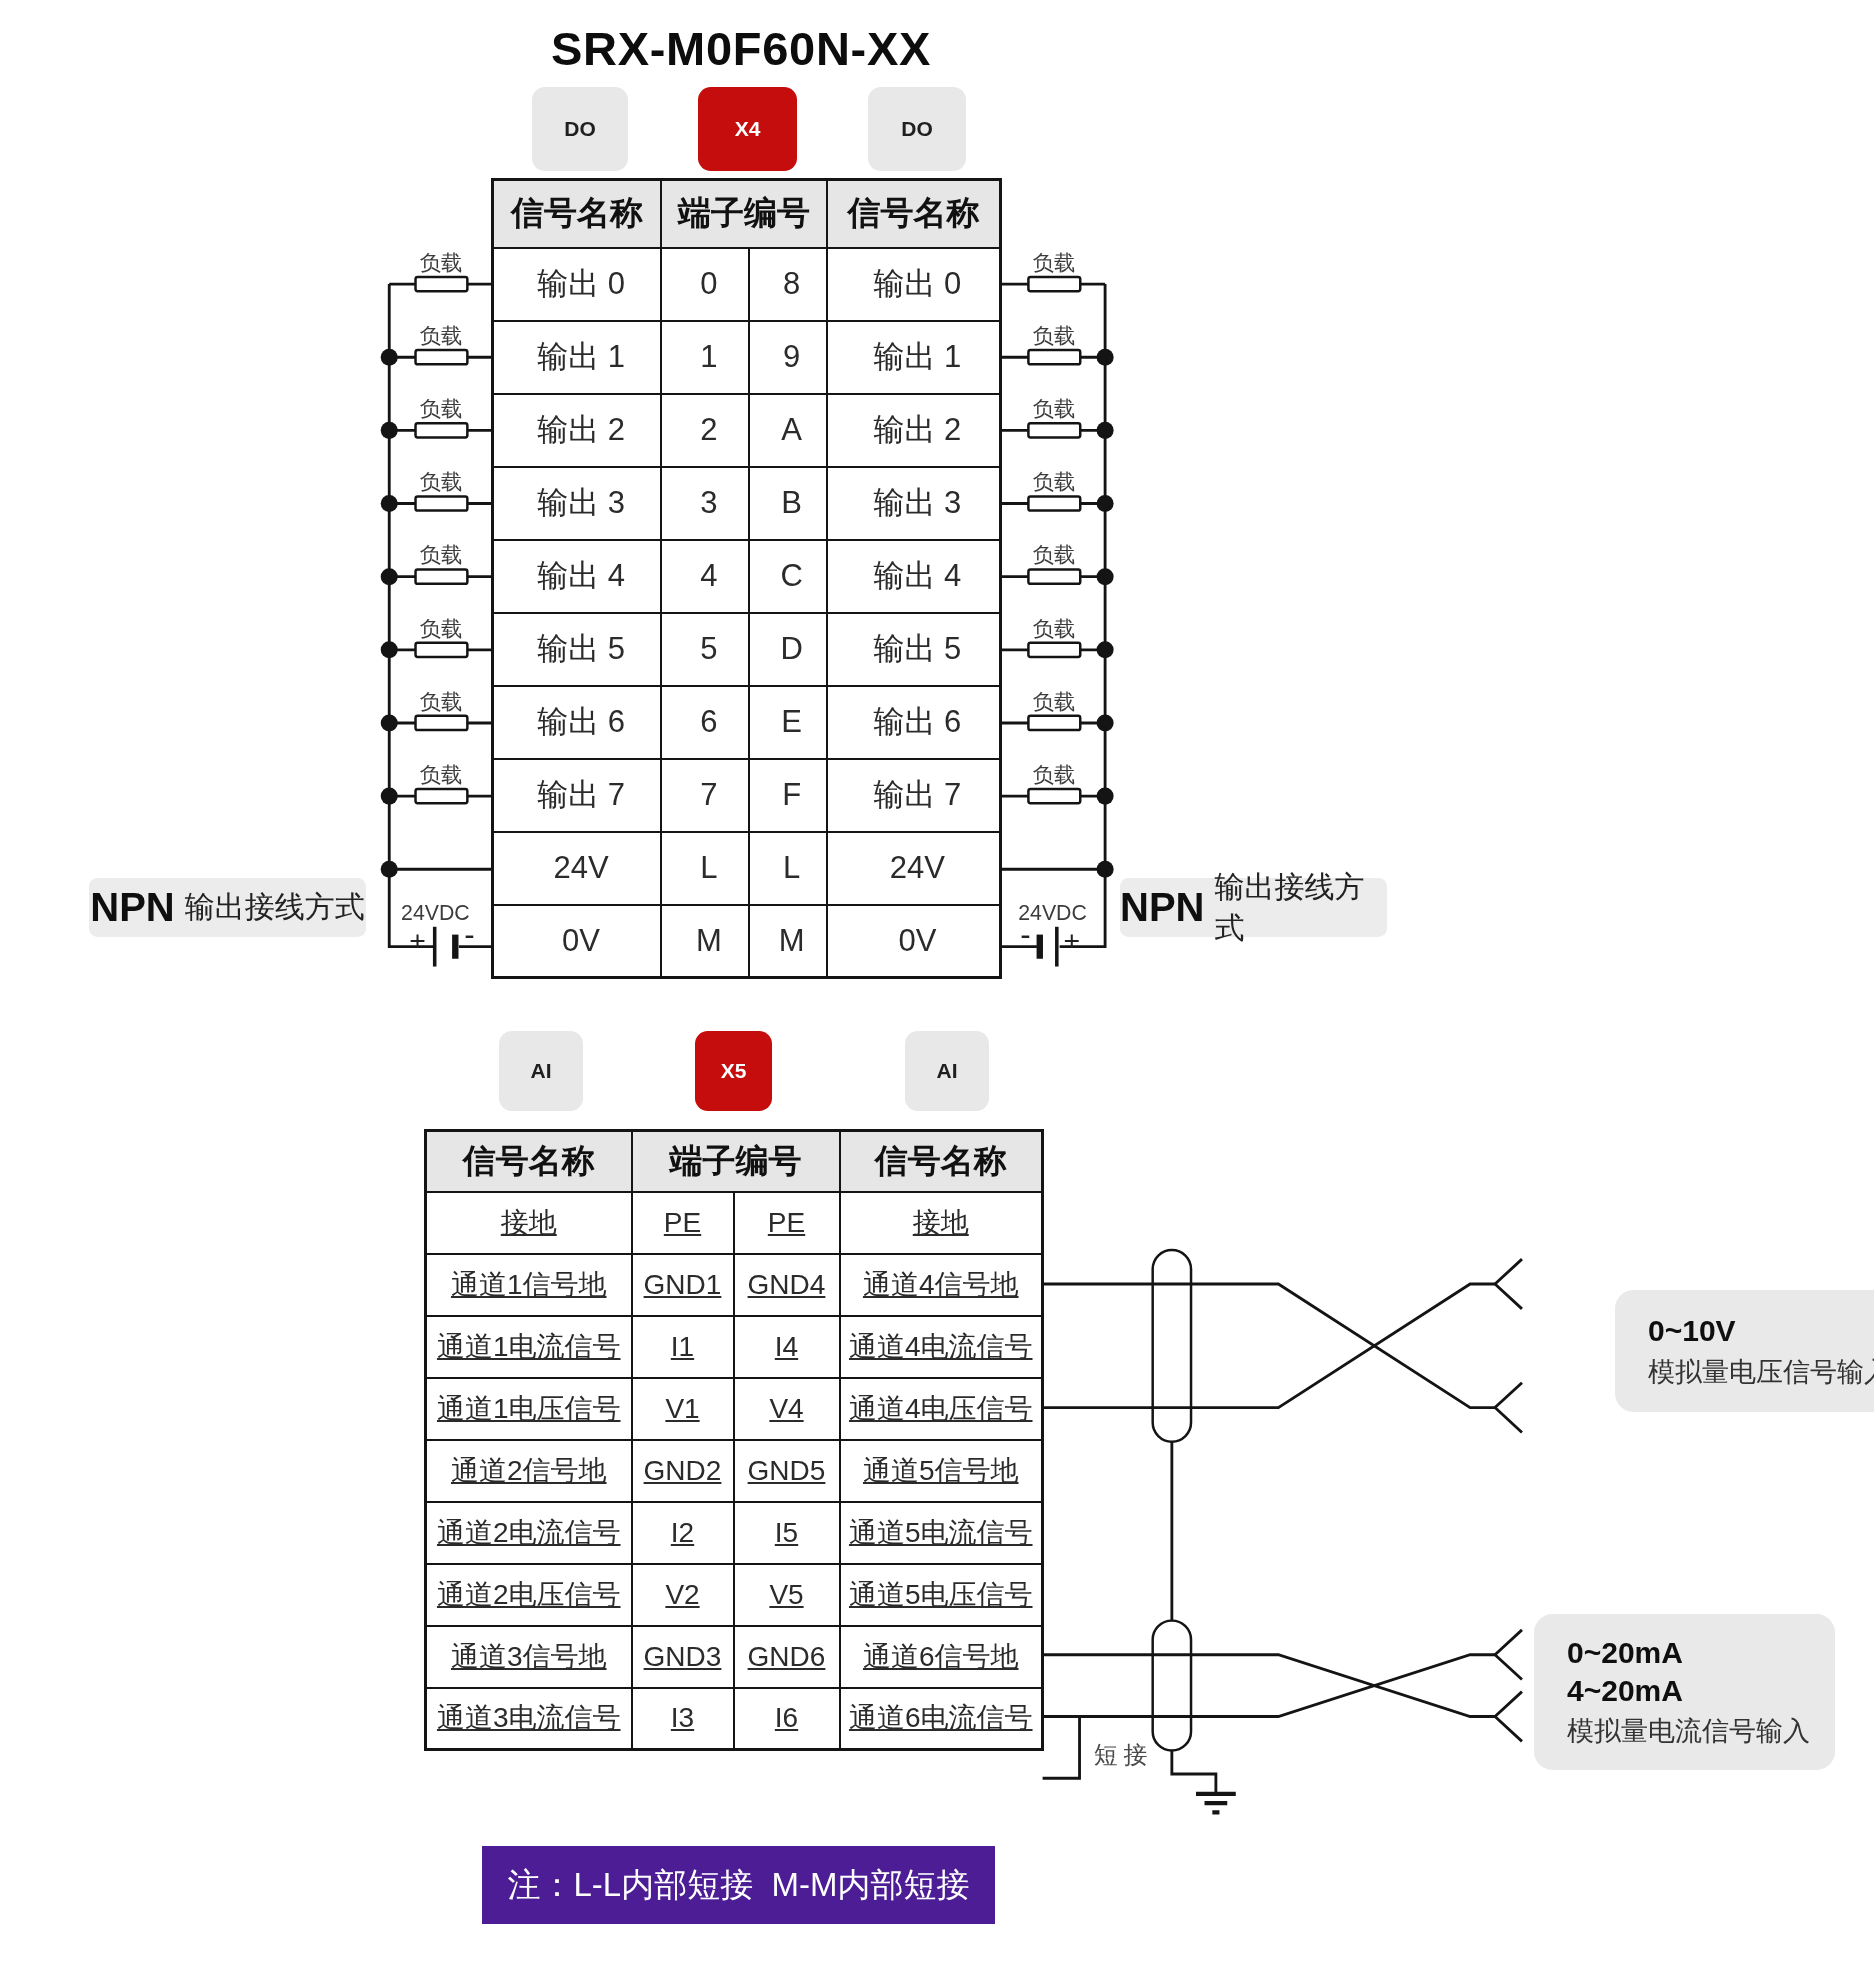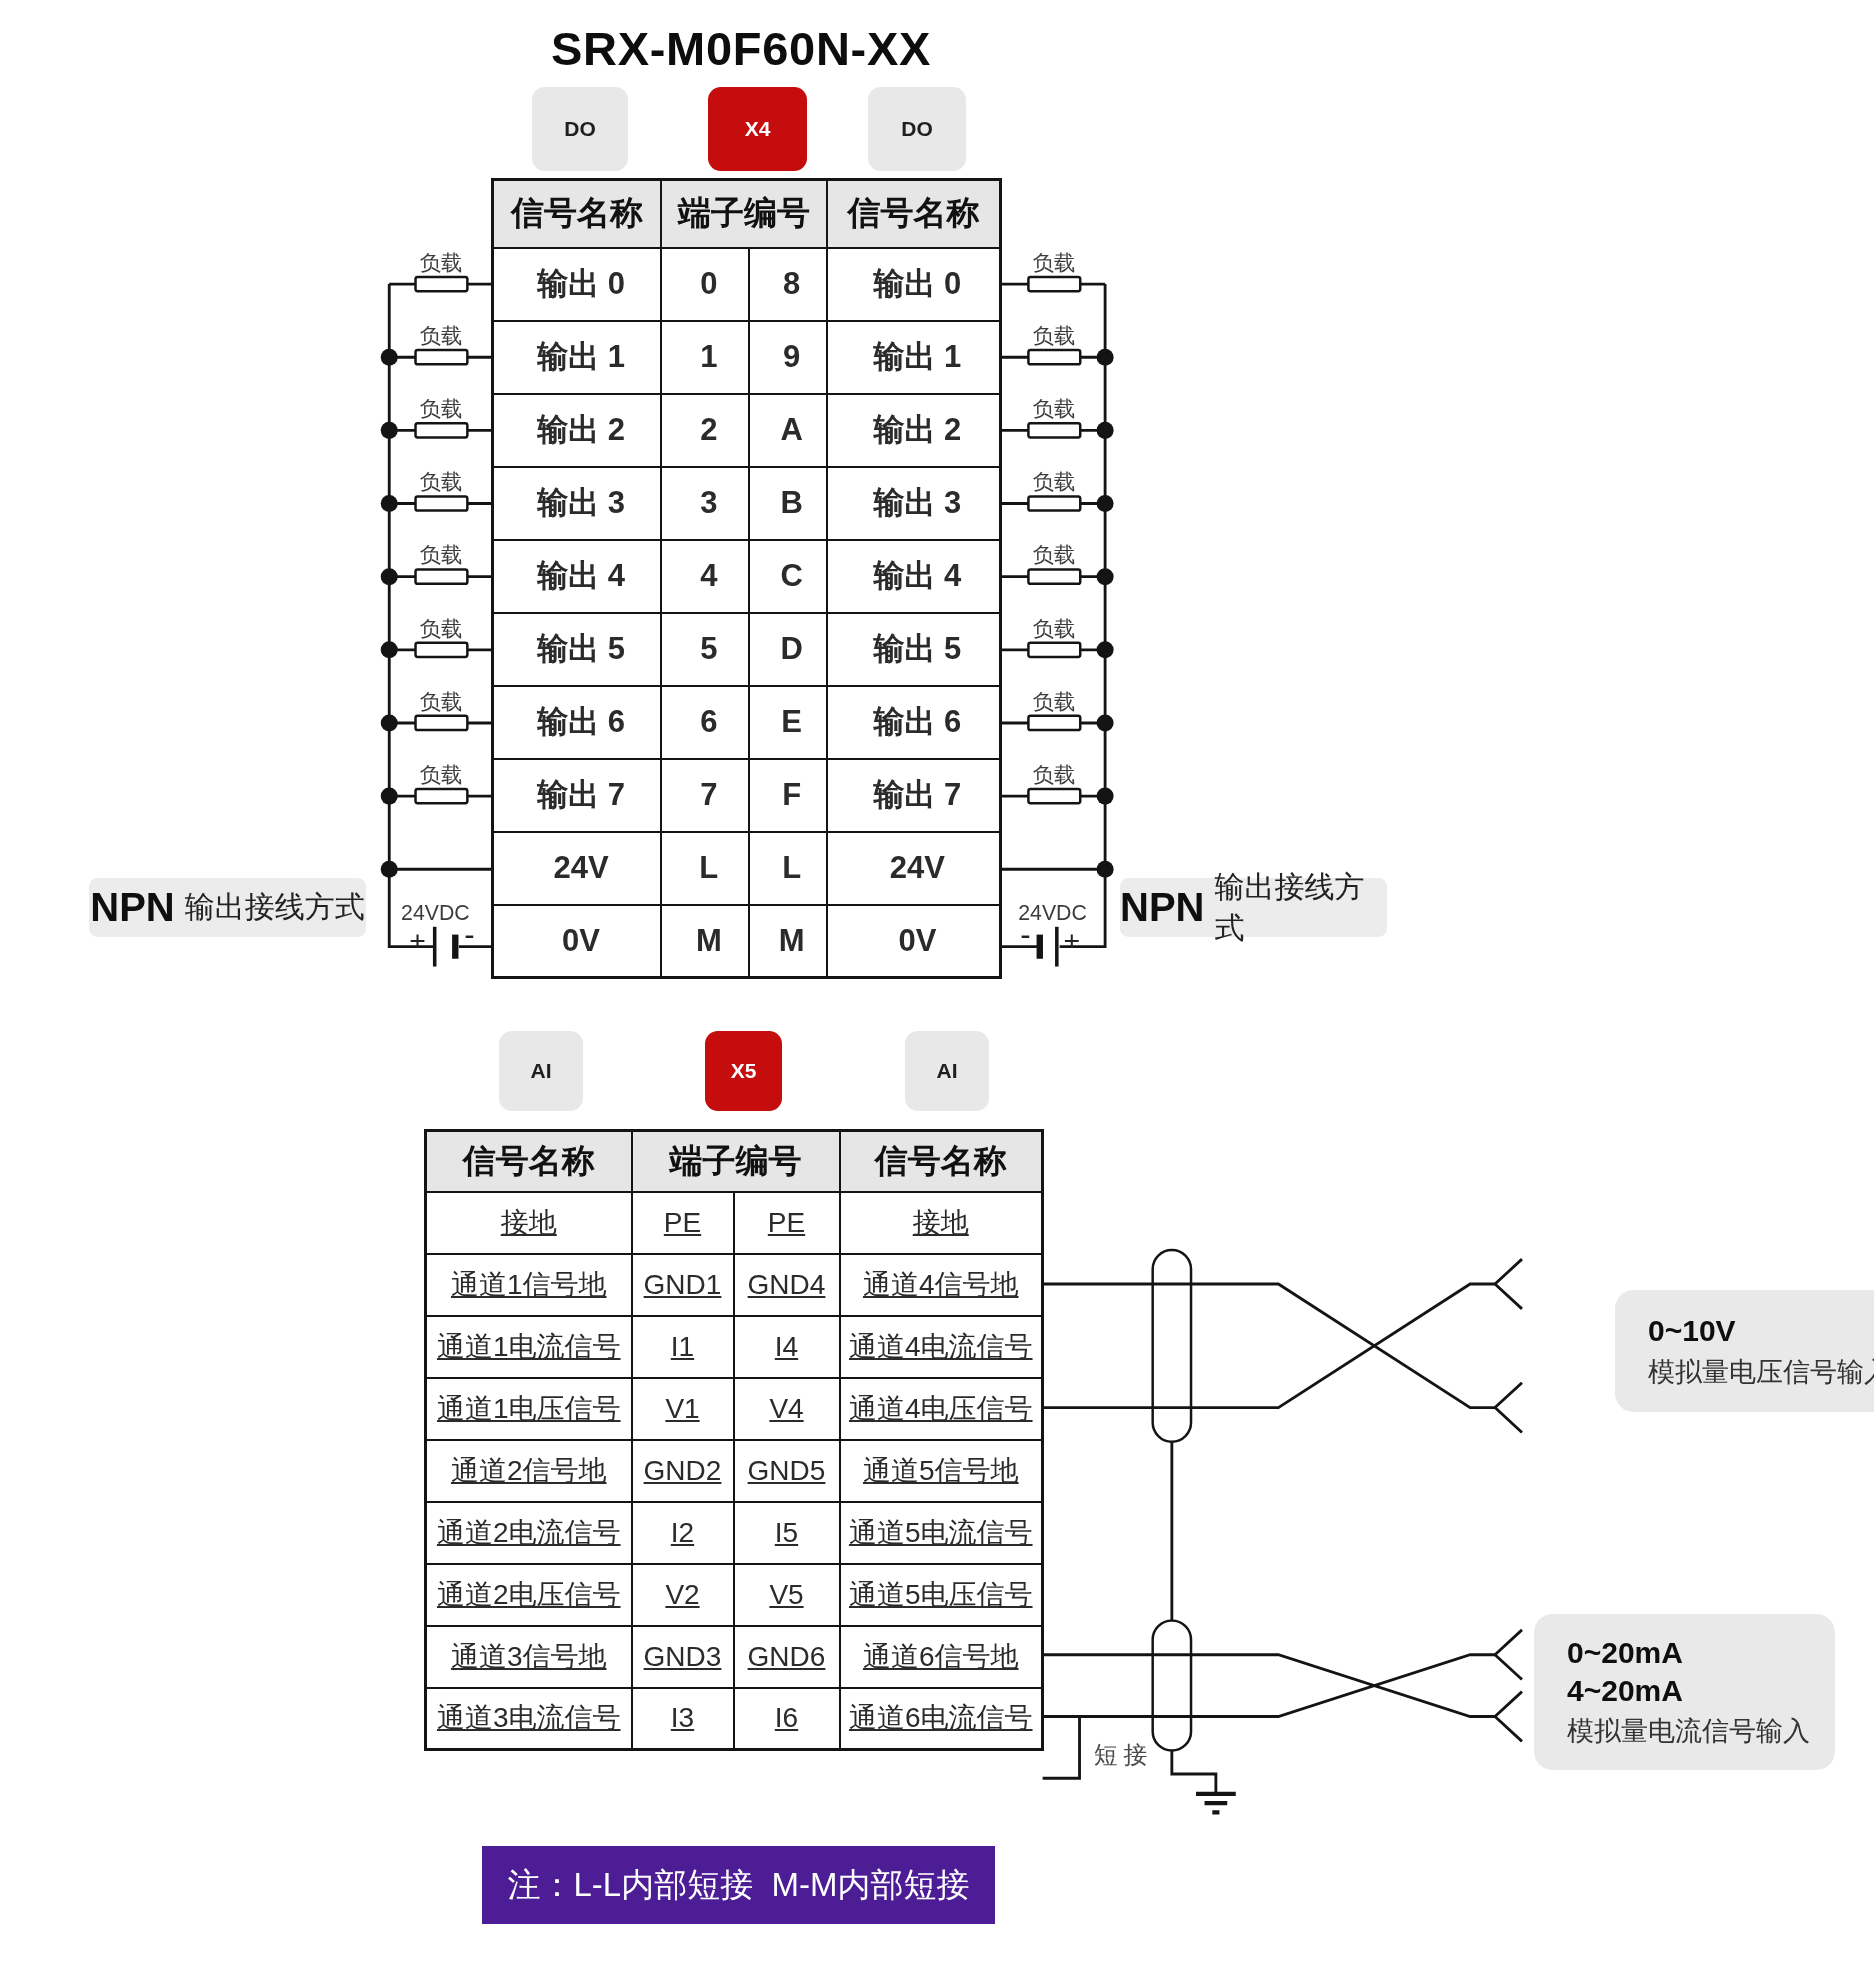--- a/index.html
+++ b/index.html
@@ -3,28 +3,28 @@
 <meta charset="utf-8">
 <style>
   html,body{margin:0;padding:0;background:#ffffff;}
   .page{position:relative;width:1875px;height:1975px;background:#fff;
         font-family:"Liberation Sans","DejaVu Sans",sans-serif;color:#1a1a1a;overflow:hidden;}
   .abs{position:absolute;}
   .title{left:386px;top:21px;width:710px;text-align:center;font-size:47px;font-weight:bold;
          letter-spacing:0.7px;color:#0d0d0d;}
   .badge{display:flex;align-items:center;justify-content:center;border-radius:12.8px;
          font-weight:bold;font-size:21px;color:#1f1f1f;background:#e8e8e8;}
-  .badge.red{background:#c50d0d;color:#ffffff;margin-left:10px;}
+  .badge.red{background:#c50d0d;color:#ffffff;}
   table{border-collapse:collapse;table-layout:fixed;background:#ffffff;}
   .sigtable{border:3.6px solid #141414;}
   .sigtable th,.sigtable td{border:2.1px solid #141414;text-align:center;vertical-align:middle;
          padding:0;overflow:hidden;}
   .sigtable th{background:#e6e6e6;font-weight:bold;font-size:33px;color:#111;}
   .t4{left:491px;top:178px;width:511px;}
-  .t4 thead tr{height:68px;} .t4 tbody tr{height:73px;} .t4 td{font-size:31px;color:#2b2b2b;font-weight:bold;padding-left:8px;}
+  .t4 thead tr{height:68px;} .t4 tbody tr{height:73px;} .t4 td{font-size:31px;color:#2b2b2b;font-weight:normal;padding-left:8px;}
   .t5{left:424px;top:1129px;width:620px;}
   .t5 thead tr{height:61px;} .t5 tbody tr{height:62px;} .t5 td{font-size:28px;color:#2b2b2b;font-weight:normal;text-decoration:underline;}
   .npnbox{background:#ececec;border-radius:8.5px;display:flex;align-items:center;justify-content:center;
           gap:10px;font-size:30px;color:#222;}
   .npnbox b{font-size:40px;color:#0f0f0f;}
   .lblbox{background:#e9e9e9;border-radius:18.5px;display:flex;flex-direction:column;justify-content:center;
           padding-left:33px;box-sizing:border-box;color:#2b2b2b;}
   .lblbox .b1{font-size:30px;font-weight:bold;color:#0f0f0f;line-height:1.25;}
   .lblbox .b2{font-size:27px;color:#333;line-height:1.35;margin-top:4.3px;}
   .notebox{left:482px;top:1846px;width:513px;height:78px;background:#4c1d95;display:flex;

